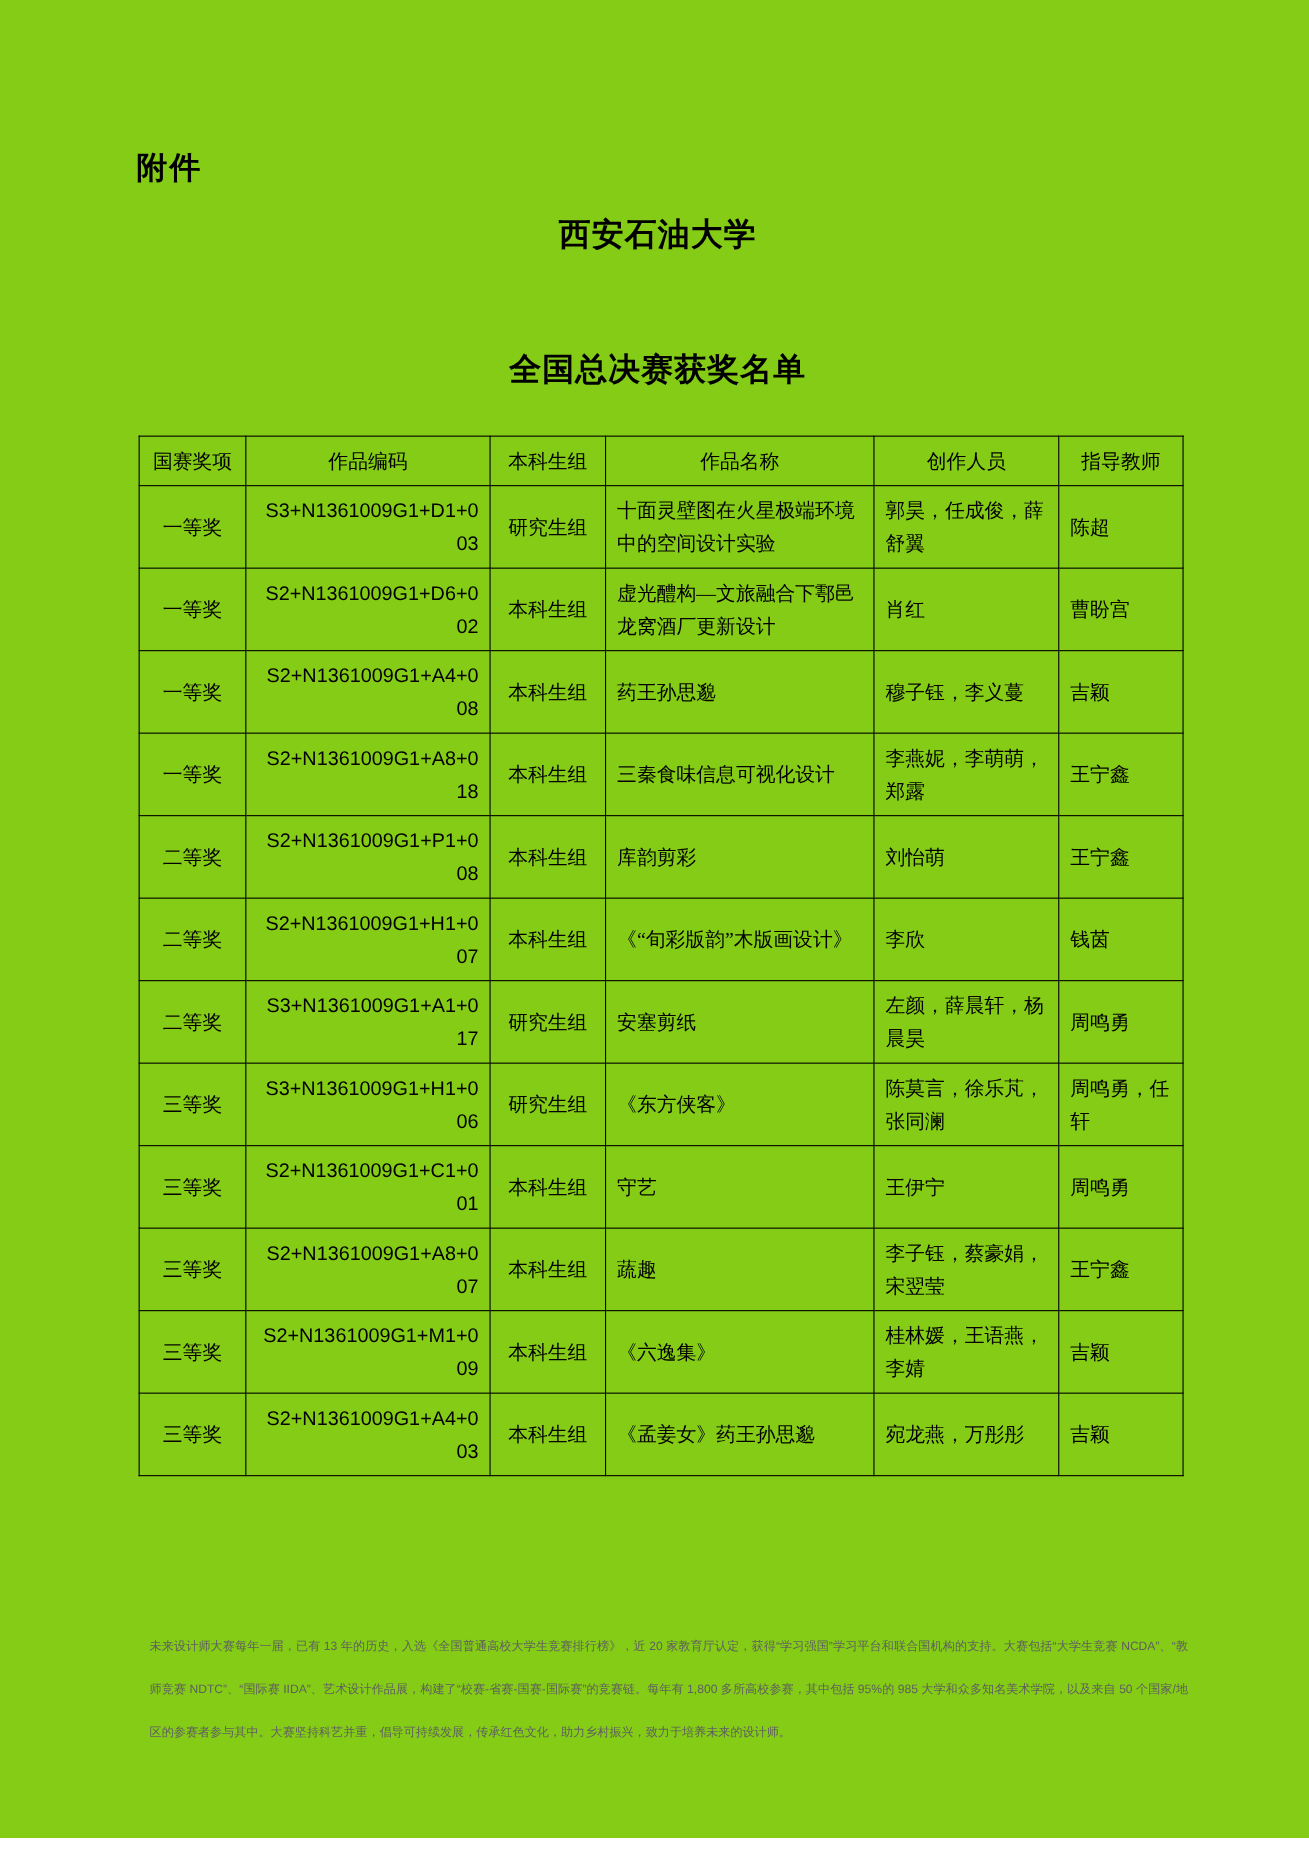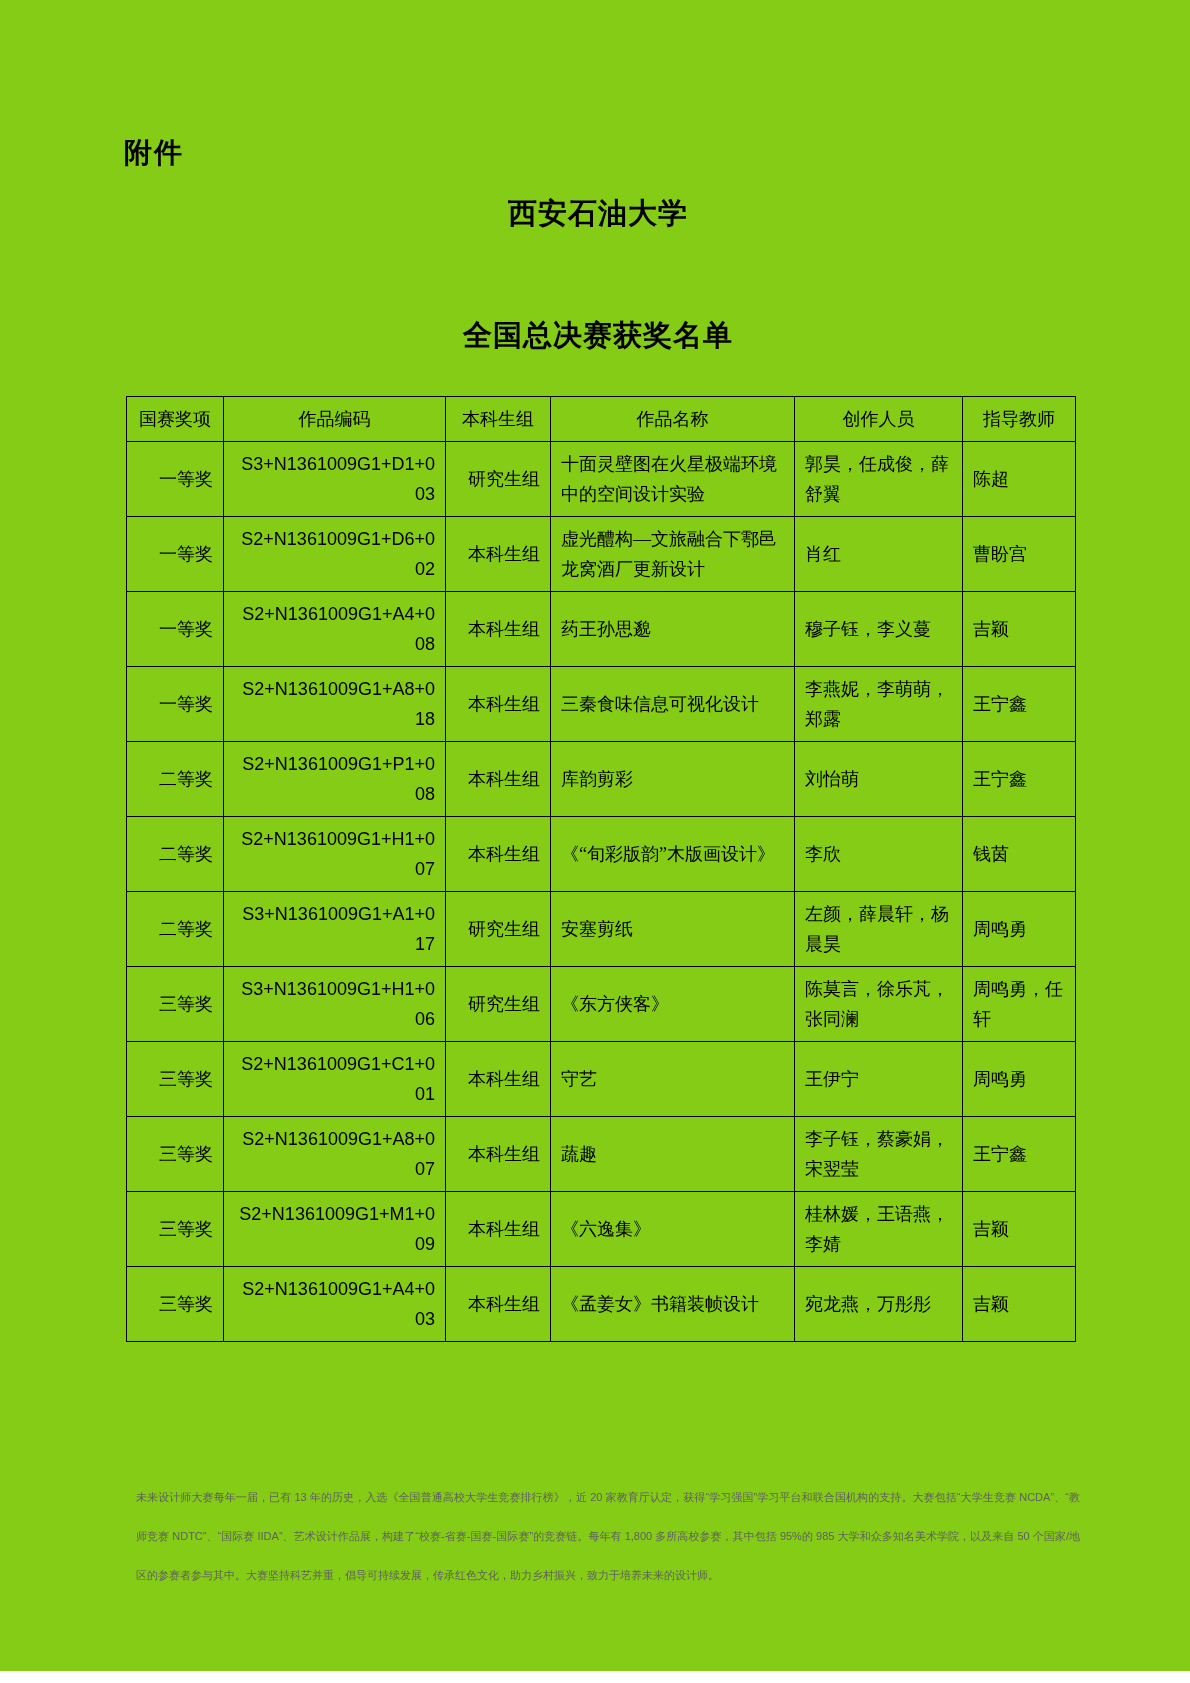--- a/index.html
+++ b/index.html
@@ -53,21 +53,21 @@
     vertical-align: middle;
     padding: 7px 10px;
     line-height: 30px;
     word-break: break-word;
   }
   table.awards th {
     height: 28px;
     text-align: center;
     padding: 7px 4px;
   }
-  td.c-award, td.c-group { text-align: right; }
+  td.c-award, td.c-group { text-align: center; }
   td.c-code {
     text-align: right;
     font-family: "Liberation Sans", "DejaVu Sans", sans-serif;
     font-size: 17px;
   }
   td.c-work, td.c-creators, td.c-advisor { text-align: left; padding-left: 12px; }
 
   .footer-para {
     position: absolute;
     top: 1478px;
@@ -198,21 +198,21 @@
     <td class="c-code">S2+N1361009G1+M1+009</td>
     <td class="c-group">本科生组</td>
     <td class="c-work">《六逸集》</td>
     <td class="c-creators">桂林媛，王语燕，李婧</td>
     <td class="c-advisor">吉颖</td>
   </tr>
         <tr>
     <td class="c-award">三等奖</td>
     <td class="c-code">S2+N1361009G1+A4+003</td>
     <td class="c-group">本科生组</td>
-    <td class="c-work">《孟姜女》书籍装帧设计</td>
+    <td class="c-work">《孟姜女》药王孙思邈</td>
     <td class="c-creators">宛龙燕，万彤彤</td>
     <td class="c-advisor">吉颖</td>
   </tr>
       </tbody>
   </table>
 
   <p class="footer-para">未来设计师大赛每年一届，已有 13 年的历史，入选《全国普通高校大学生竞赛排行榜》，近 20 家教育厅认定，获得“学习强国”学习平台和联合国机构的支持。大赛包括“大学生竞赛 NCDA”、“教师竞赛 NDTC”、“国际赛 IIDA”、艺术设计作品展，构建了“校赛-省赛-国赛-国际赛”的竞赛链。每年有 1,800 多所高校参赛，其中包括 95%的 985 大学和众多知名美术学院，以及来自 50 个国家/地区的参赛者参与其中。大赛坚持科艺并重，倡导可持续发展，传承红色文化，助力乡村振兴，致力于培养未来的设计师。</p>
 
 </div>
 

